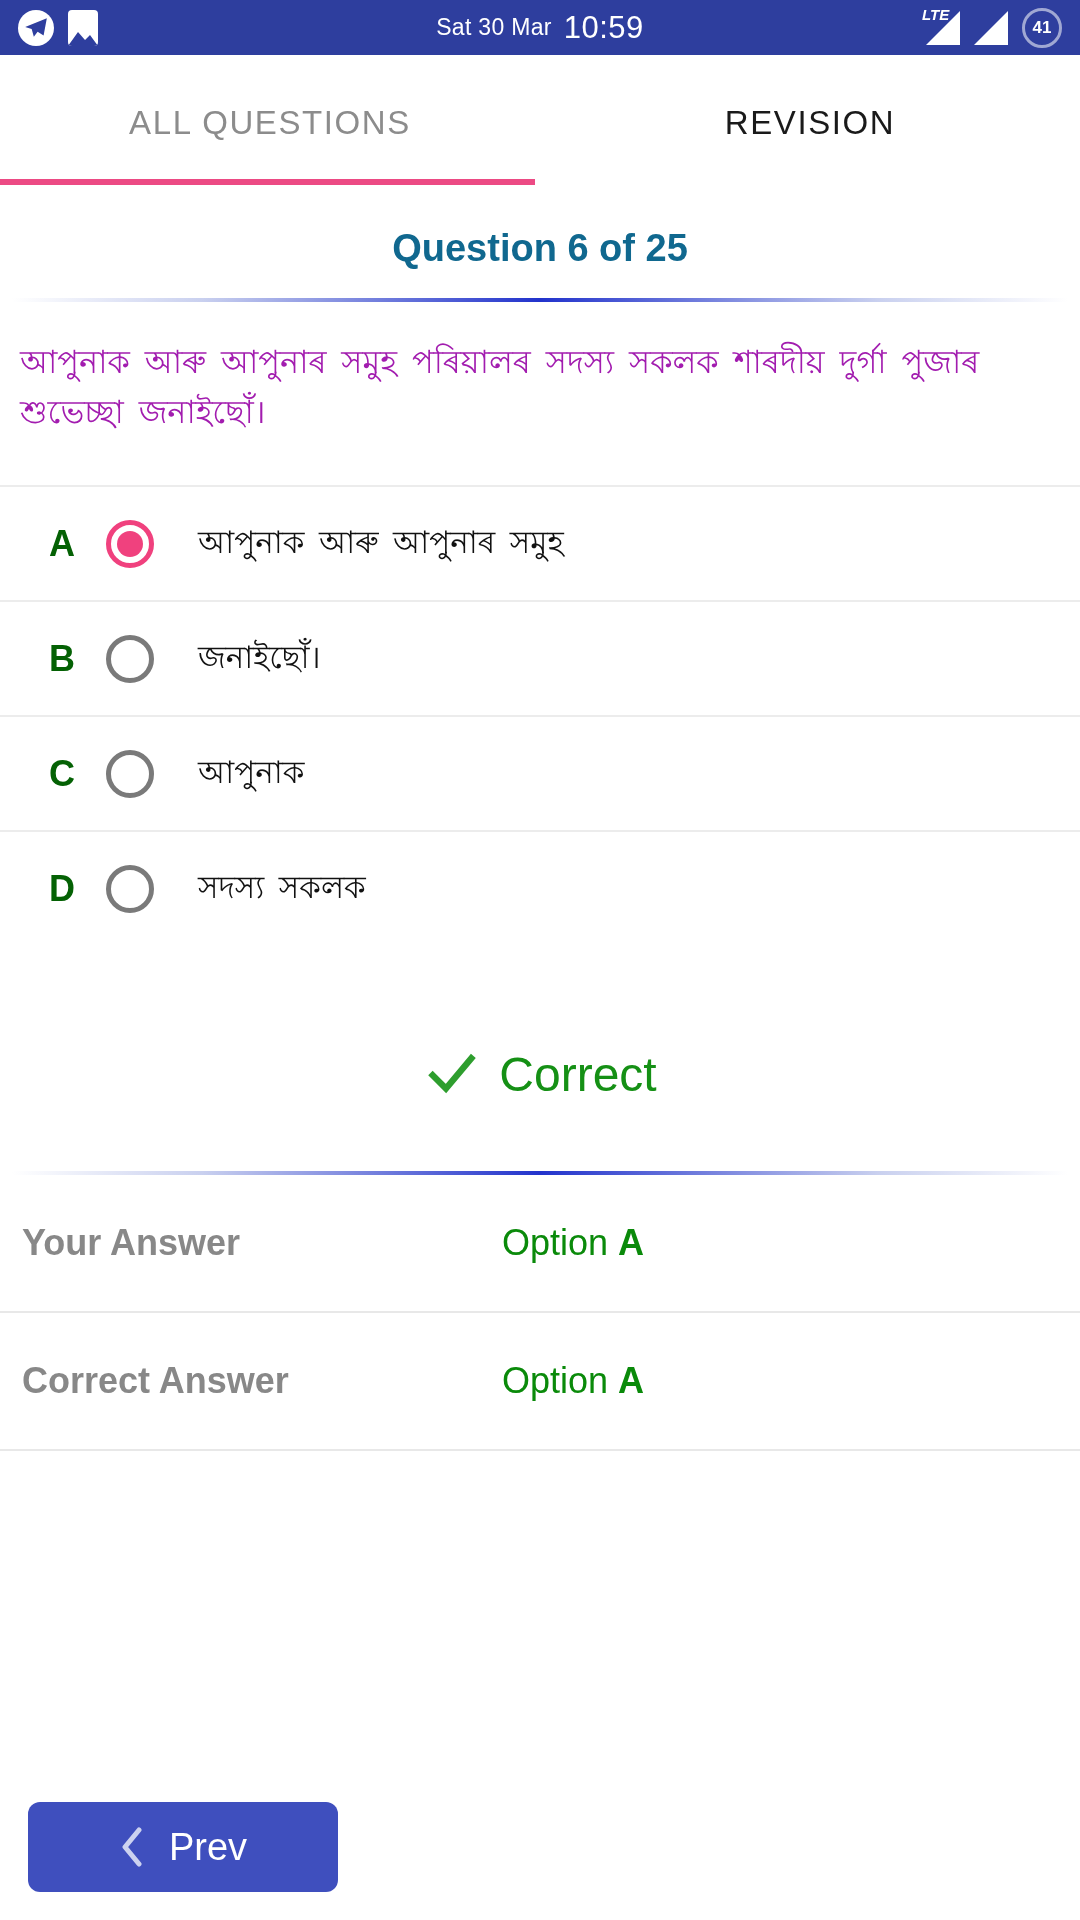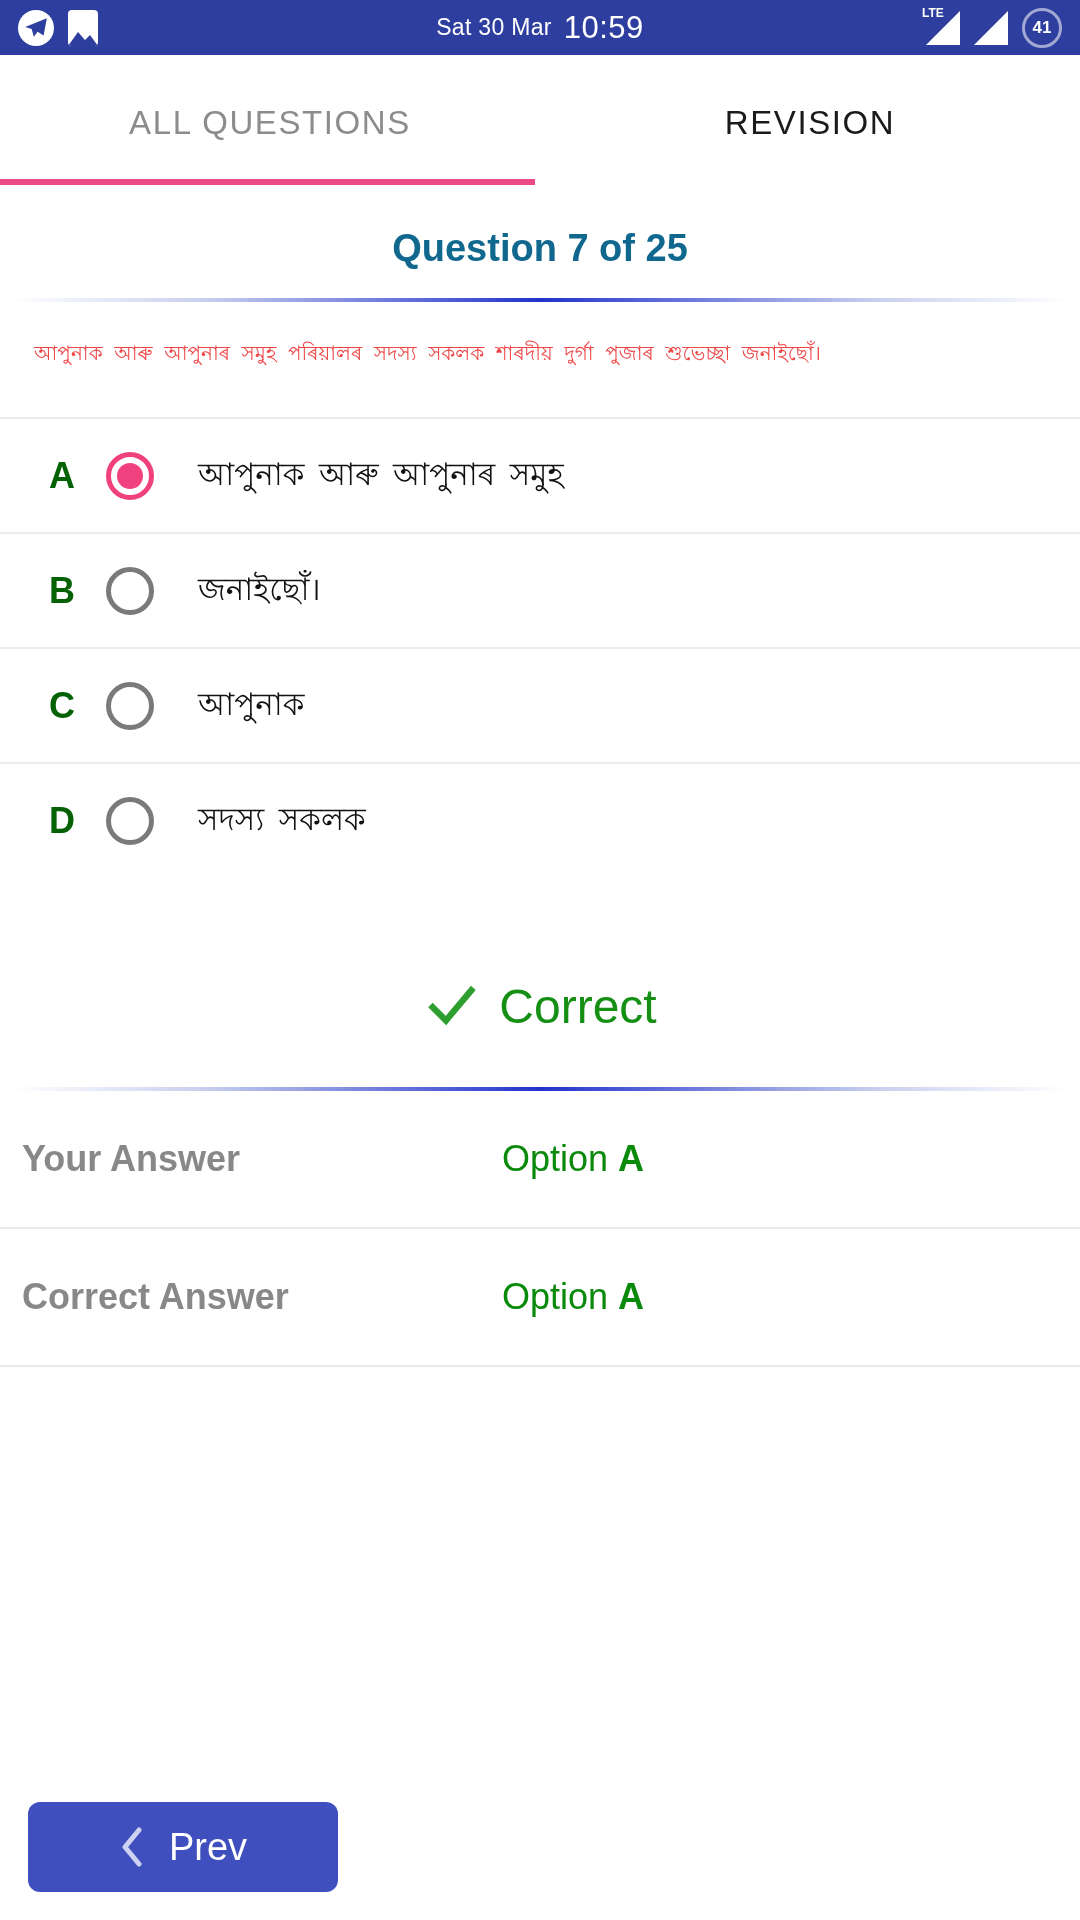--- a/index.html
+++ b/index.html
@@ -27,22 +27,22 @@
   .sb-right{ margin-left:auto; display:flex; align-items:center; gap:14px; }
   .ic-telegram{
     width:36px; height:36px; border-radius:50%; background:#fff;
     display:flex; align-items:center; justify-content:center;
   }
   .ic-photo{
     width:30px; height:36px; border-radius:4px; background:#fff;
     display:flex; align-items:flex-end; justify-content:center; overflow:hidden;
   }
   .lte-wrap{ position:relative; display:flex; align-items:flex-end; }
-  .lte-txt{ font-size:12px; font-weight:bold; line-height:1;
-            position:absolute; left:-4px; top:-4px; }
+  .lte-txt{ font-size:15px; font-weight:bold; line-height:1;
+            position:absolute; left:-4px; top:-4px;font-style:italic; }
   .tri{ width:0; height:0; border-style:solid; border-width:0 0 34px 34px;
         border-color:transparent transparent #fff transparent; }
   .battery{
     width:40px; height:40px; border-radius:50%;
     border:3px solid rgba(255,255,255,.55);
     display:flex; align-items:center; justify-content:center;
     font-size:17px; font-weight:bold;
   }
 
   
@@ -61,21 +61,21 @@
     text-align:center; font-size:38px; font-weight:bold; color:#10688F;
     padding:42px 0 28px;
   }
   .grad-rule{
     height:4px; margin:0 12px;
     background:linear-gradient(to right,#ffffff 0%,#c9d0ef 18%,#2233cc 50%,#c9d0ef 82%,#ffffff 100%);
   }
 
   
   .q-text{
-    padding:36px 34px 0; font-size:20px; line-height:1.55; color:#ef4444;
+    padding:36px 20px 0; font-size:32px; line-height:1.55; color:#a21caf;
     word-spacing:6px;
   }
 
   
   .options{ margin-top:48px; }
   .option-row{
     display:flex; align-items:center; height:115px;
     border-top:2px solid #ececec; padding:0 18px;
   }
   .option-row:first-child{ border-top:2px solid #ececec; }
@@ -89,21 +89,21 @@
   }
   .radio.sel{ border-color:#F0417E; }
   .radio.sel::after{
     content:""; width:26px; height:26px; border-radius:50%; background:#F0417E;
   }
   .opt-text{ font-size:31px; color:#111; word-spacing:6px; }
 
   
   .result{
     display:flex; align-items:center; justify-content:center; gap:18px;
-    padding:100px 0 52px;
+    padding:100px 0 68px;
   }
   .check{ width:58px; height:58px; }
   .result-label{ font-size:48px; color:#159015; }
 
   
   .ans-row{
     display:flex; align-items:center; height:138px;
     border-bottom:2px solid #e8e8e8; padding:0 22px;
   }
   .ans-label{ font-size:36px; font-weight:bold; color:#888; width:480px; }
@@ -162,21 +162,21 @@
   <div class="tabbar">
     <div class="tab">
       <span>ALL QUESTIONS</span>
     </div>
     <div class="tab active">
       <span>REVISION</span>
     </div>
     <div class="tab-indicator"></div>
   </div>
 
-  <div class="q-head">Question 7 of 25</div>
+  <div class="q-head">Question 6 of 25</div>
   <div class="grad-rule"></div>
 
   <div class="q-text">আপুনাক আৰু আপুনাৰ সমুহ পৰিয়ালৰ সদস্য সকলক শাৰদীয় দুৰ্গা পুজাৰ শুভেচ্ছা জনাইছোঁ।</div>
 
   <div class="options">
 
     <div class="option-row">
       <span class="opt-letter">A</span>
       <span class="radio sel"></span>
       <span class="opt-text">আপুনাক আৰু আপুনাৰ সমুহ</span>

